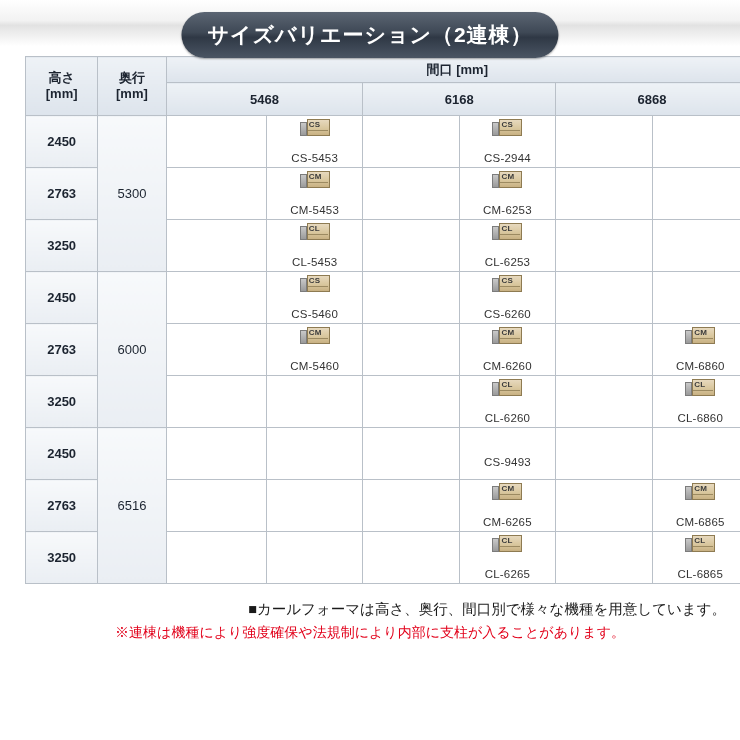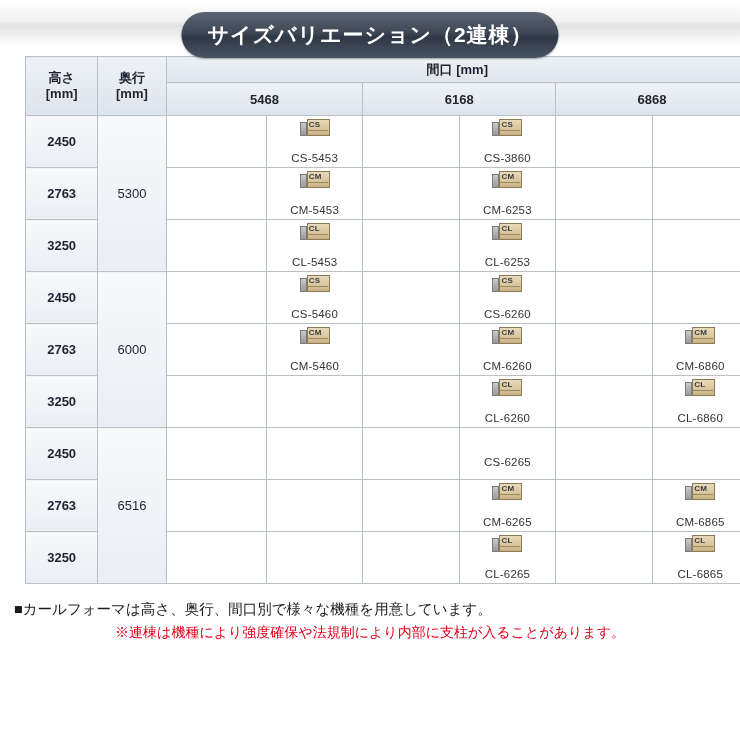--- a/index.html
+++ b/index.html
@@ -164,20 +164,21 @@
   
   .notes {
     padding: 12px 14px 0 14px;
     box-sizing: border-box;
   }
   .note {
     font-size: 14.5px;
     color: #1a1a1a;
     line-height: 1.85;
     white-space: nowrap;
+    text-align: right;
   }
   .warning {
     margin-top: 1px;
     text-align: center;
     color: #e2001a;
     font-size: 14px;
     white-space: nowrap;
   }
 </style>
 </head>
@@ -240,21 +241,21 @@
           </td>
           <td class="data-cell"></td>
           <td class="data-cell">
             <div class="cell-inner">
               <div class="bldg">
                 <div class="left"></div>
                   <div class="right"></div>
                 <div class="code">CS</div>
                 <div class="roofline"></div>
               </div>
-              <div class="model-label">CS-3860</div>
+              <div class="model-label">CS-2944</div>
             </div>
           </td>
           <td class="data-cell"></td>
           <td class="data-cell"></td>
         </tr>
         <tr>
           <td class="height-cell">2763</td>
           <td class="data-cell"></td>
           <td class="data-cell">
             <div class="cell-inner">
@@ -412,21 +413,21 @@
         </tr>
 
         <tr>
           <td class="height-cell">2450</td>
           <td class="depth-cell" rowspan="3">6516</td>
           <td class="data-cell"></td>
           <td class="data-cell"></td>
           <td class="data-cell"></td>
           <td class="data-cell">
             <div class="cell-inner">
-              <div class="model-label">CS-6265</div>
+              <div class="model-label">CS-9493</div>
             </div>
           </td>
           <td class="data-cell"></td>
           <td class="data-cell"></td>
         </tr>
         <tr>
           <td class="height-cell">2763</td>
           <td class="data-cell"></td>
           <td class="data-cell"></td>
           <td class="data-cell"></td>

